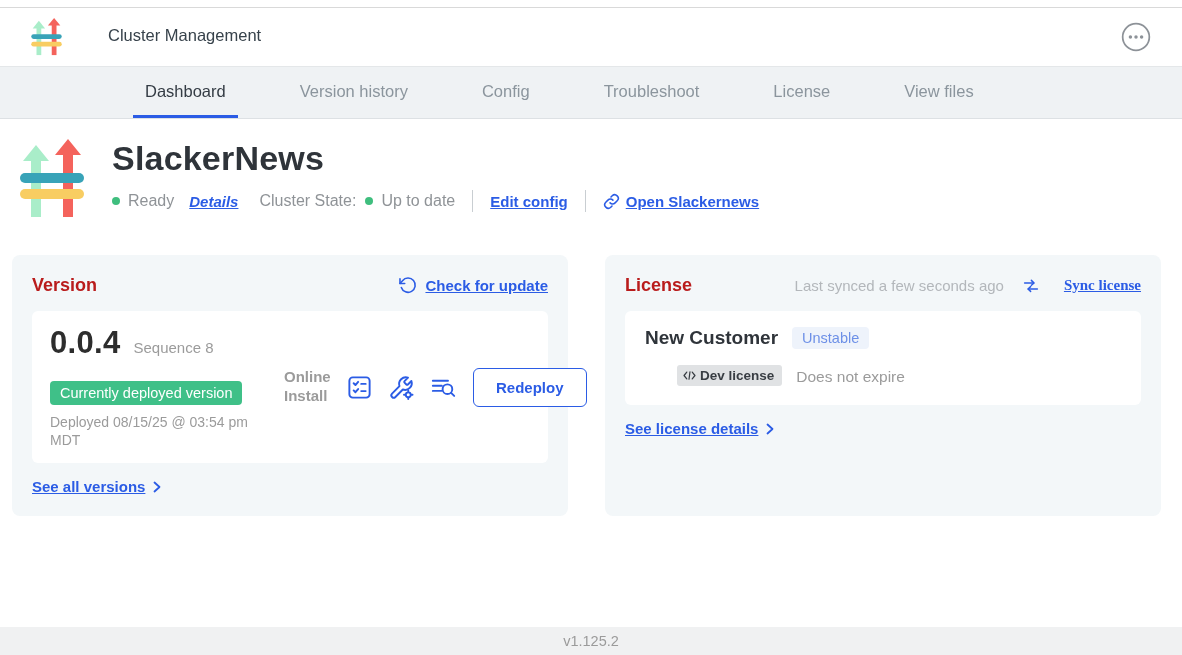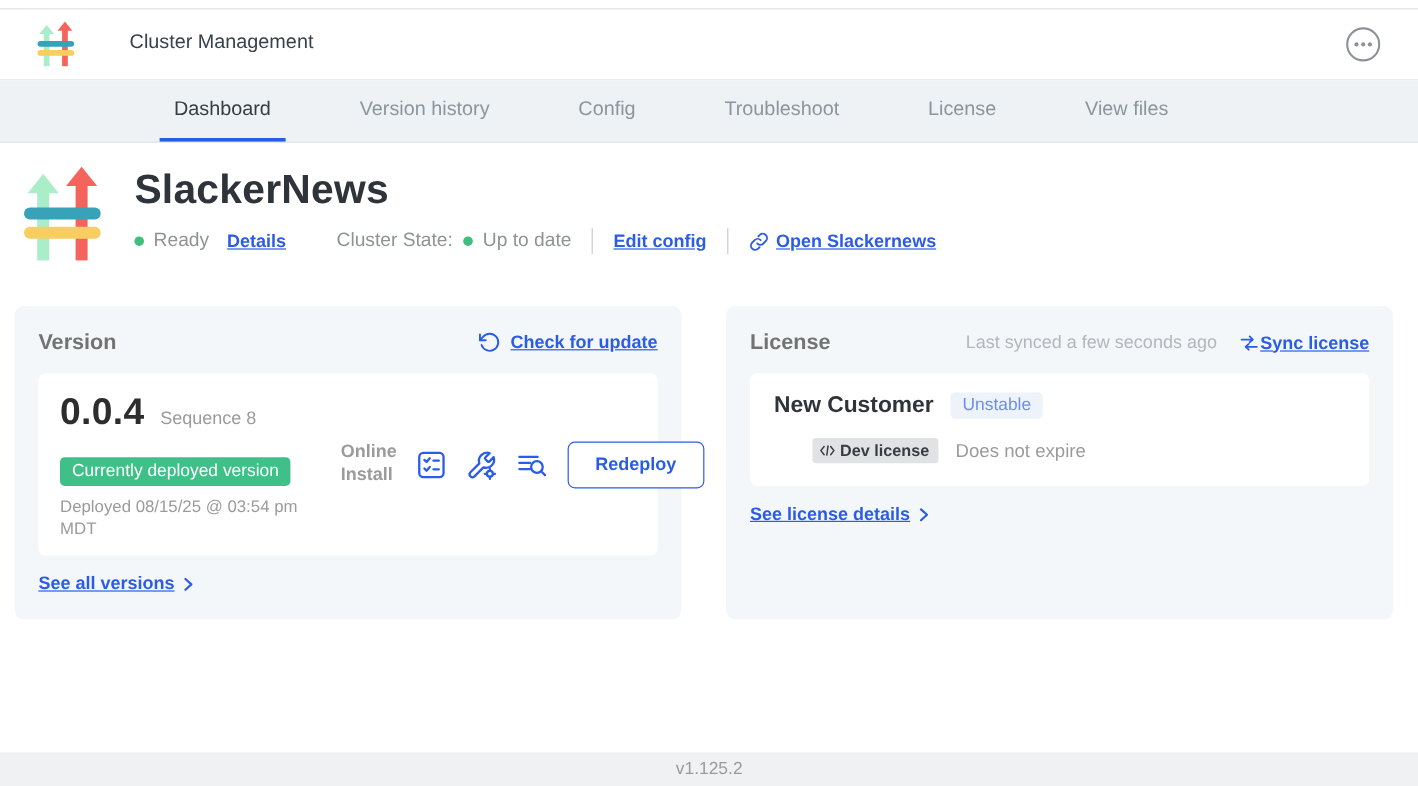--- a/index.html
+++ b/index.html
@@ -34,38 +34,38 @@
   
   .main { flex:1; background:#fff; }
   .app-header { display:flex; align-items:flex-start; padding:18px 30px 0 20px; }
   .app-icon { width:64px; height:84px; flex:none; }
   .app-title-block { margin-left:28px; padding-top:2px; }
   .page-title { margin:0; font-size:34px; font-weight:800; color:#2f343a; letter-spacing:.2px; }
   .status-row { display:flex; align-items:center; margin-top:12px; font-size:16px; color:#8f9397; }
   .dot { width:8px; height:8px; border-radius:50%; background:#3fbe7e; margin-right:8px; flex:none; }
   .lnk { color:#2b5ce5; text-decoration:underline; font-weight:600; font-size:15px; cursor:pointer; }
   .status-row .ready-label { margin-right:15px; }
-  .status-row .details { margin-right:42px; }
+  .status-row .details { margin-right:21px;font-style:italic; }
   .status-row .cs-label { margin-right:9px; }
   .vr { width:1px; height:22px; background:#c9ced2; margin:0 17px; flex:none; }
   .open-app { display:flex; align-items:center; gap:6px; color:#2b5ce5; cursor:pointer; }
   .open-app .txt { font-weight:700; }
   .open-app svg { width:17px; height:17px; }
 
   
   .cards { display:flex; gap:37px; padding:34px 21px 0 12px; }
   .card { width:556px; background:#f3f7f9; border-radius:8px; padding:20px; }
   .card-header { display:flex; align-items:center; }
-  .card-title { font-size:18px; font-weight:700; color:#737373; }
+  .card-title { font-size:18px; font-weight:700; color:#b91c1c; }
   .header-link { margin-left:auto; display:flex; align-items:center; gap:8px;
                  color:#2b5ce5; cursor:pointer; }
   .header-link svg { width:19px; height:19px; flex:none; }
   .header-link .txt { font-size:15px; font-weight:600; text-decoration:underline; }
   .synced { margin-left:auto; color:#b3b7bb; font-size:15px; }
-  .sync-link { margin-left:18px; display:flex; align-items:flex-end; gap:0; color:#2b5ce5; cursor:pointer; }
+  .sync-link { margin-left:18px; display:flex; align-items:flex-start; gap:24px; color:#2b5ce5; cursor:pointer;font-family:Liberation Serif, serif; }
   .sync-link svg { width:18px; height:18px; }
   .sync-link .txt { font-size:15px; font-weight:600; text-decoration:underline; }
 
   .panel { background:#fff; border-radius:6px; margin-top:15px; }
 
   
   .version-panel { padding:14px 18px; min-height:131px; display:flex; align-items:center; }
   .version-info { width:228px; flex:none; }
   .version-row { display:flex; align-items:baseline; }
   .version-number { font-size:31px; font-weight:800; color:#2d2d2d; letter-spacing:.3px; }

